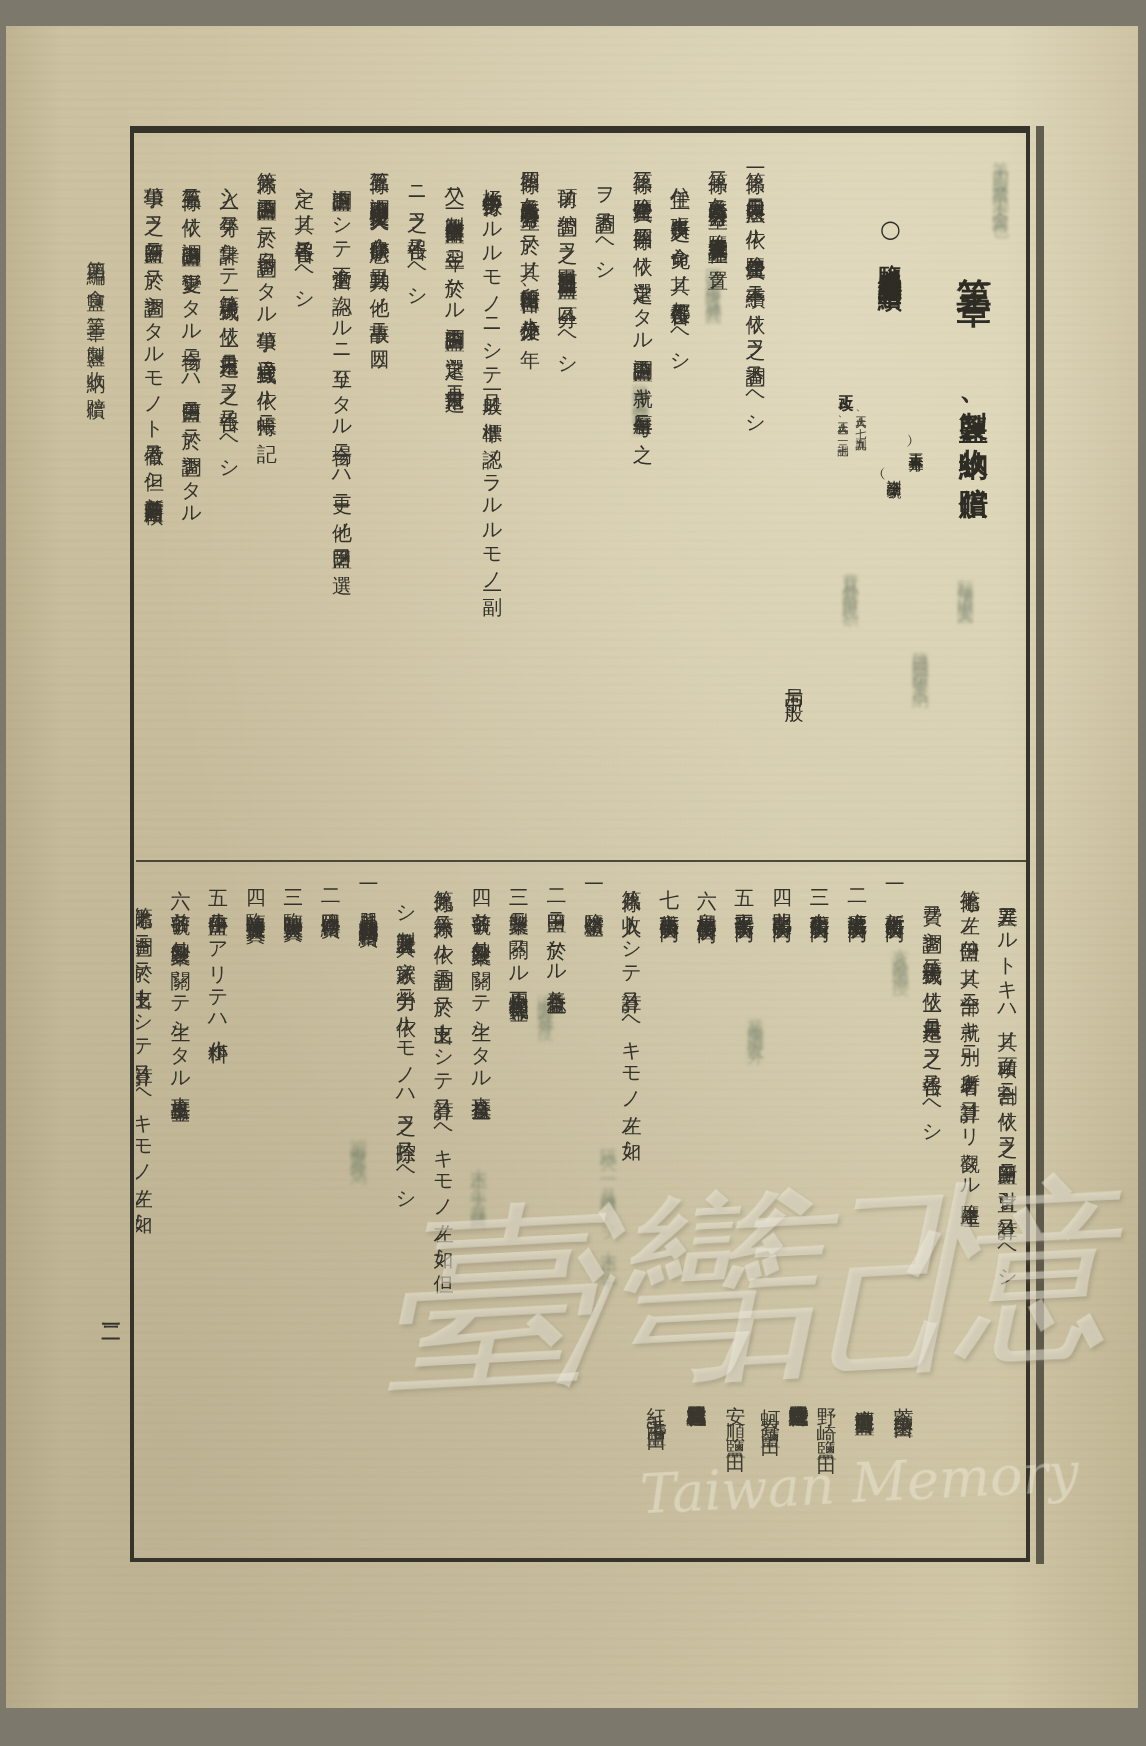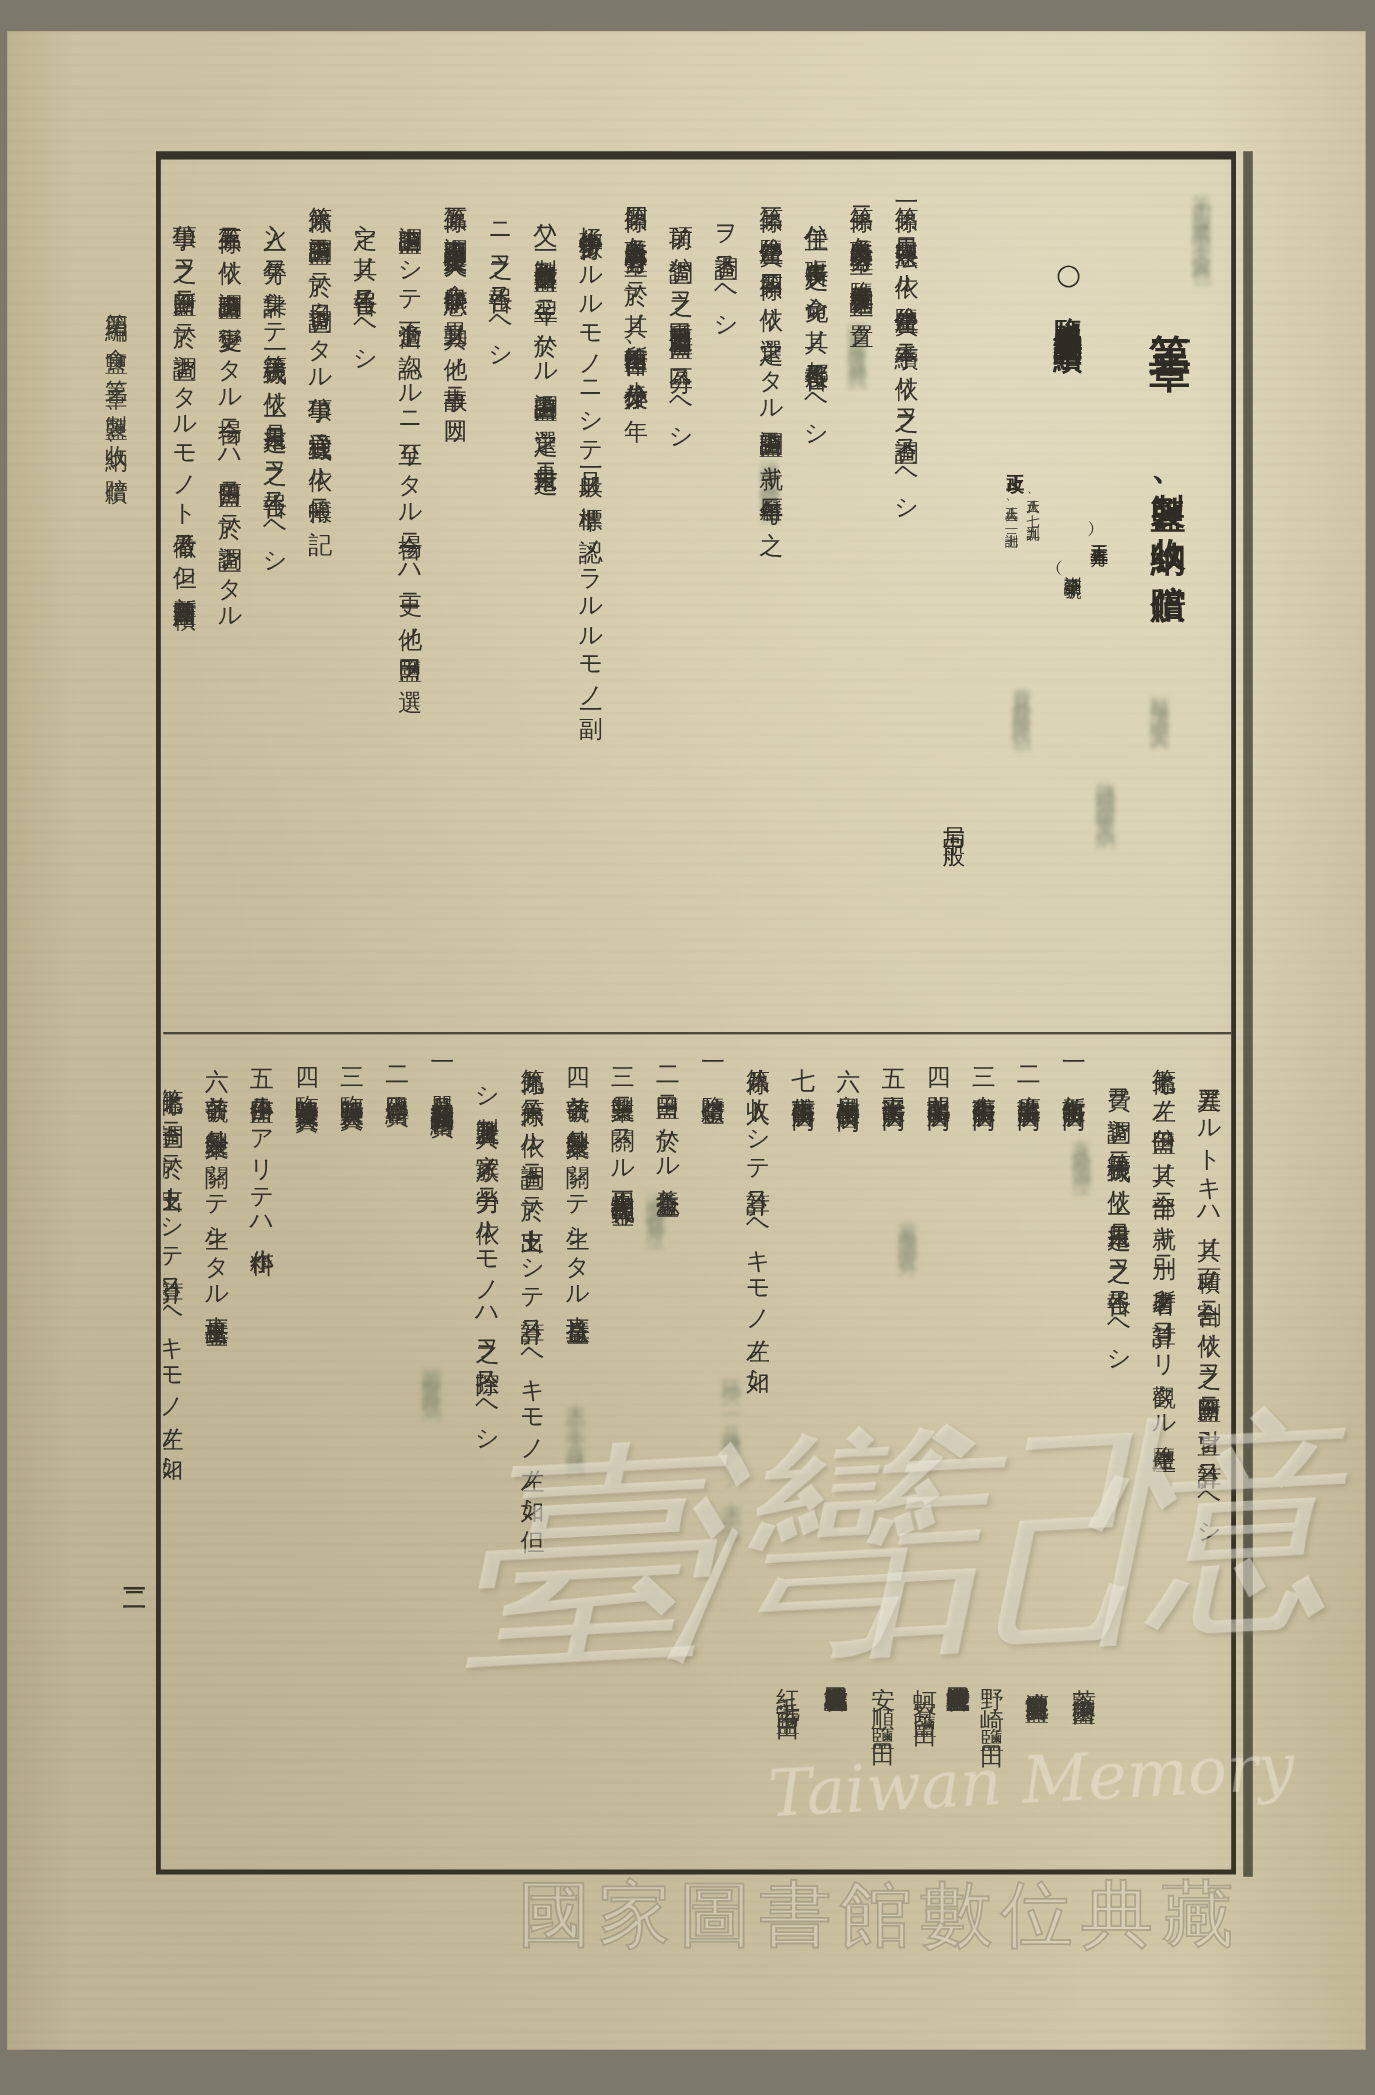--- a/index.html
+++ b/index.html
@@ -179,14 +179,13 @@
       <div class="fname">野崎鹽田</div>
       <div class="fname">臺灣製鹽株式會社鹽田</div>
       <div class="fname">蚵寮鹽田</div>
       <div class="fname">安順鹽田</div>
       <div class="fname">烏樹林製鹽株式會社鹽田</div>
       <div class="fname">紅毛港鹽田</div>
     </div>
 
   <div class="wm-script">臺灣記憶</div>
   <div class="wm-latin">Taiwan Memory</div>
-  <div class="wm-inst">國家圖書館數位典藏</div>
 </div>
 
 </body></html>

